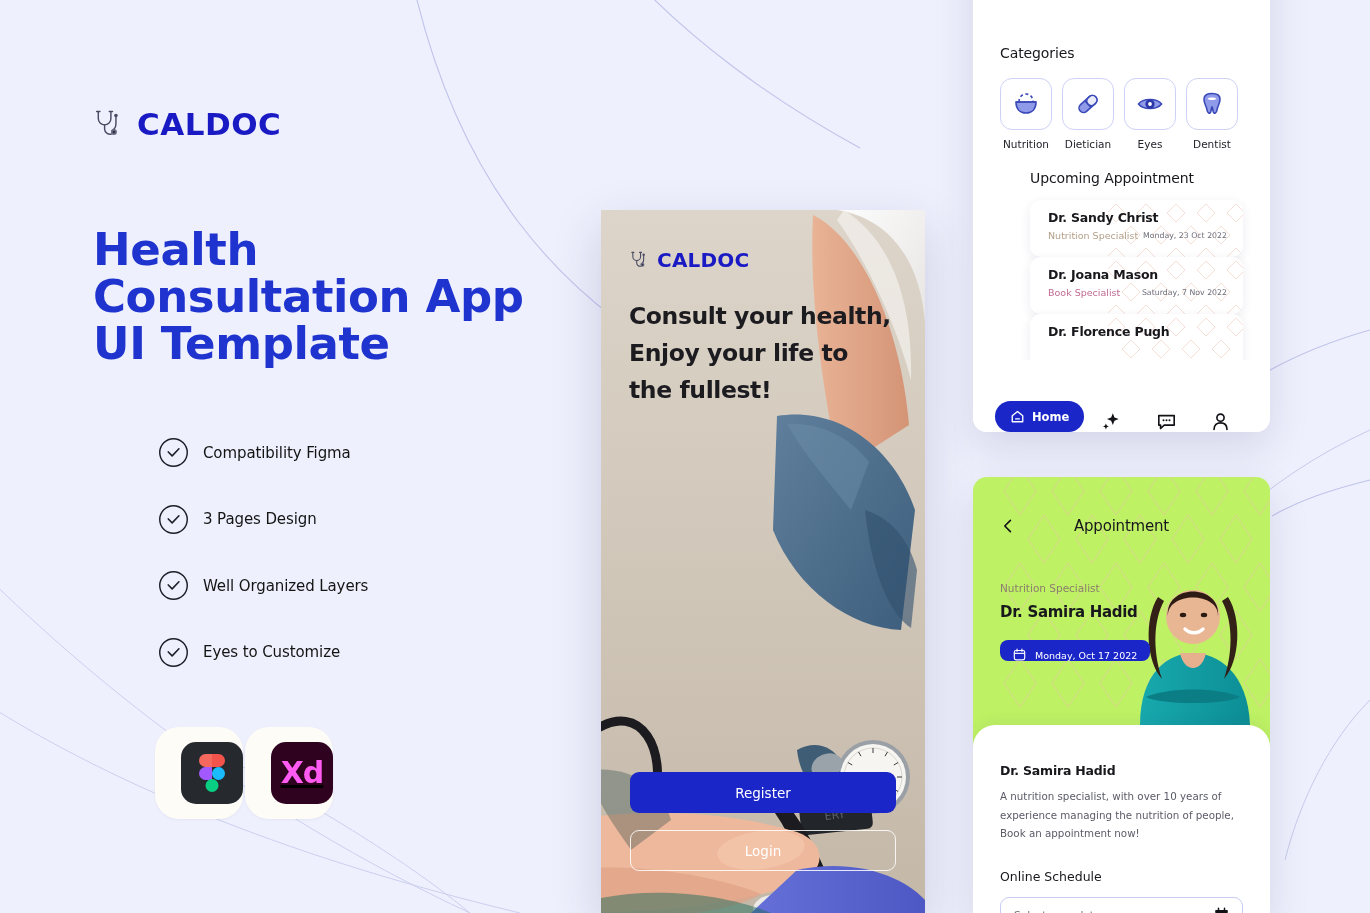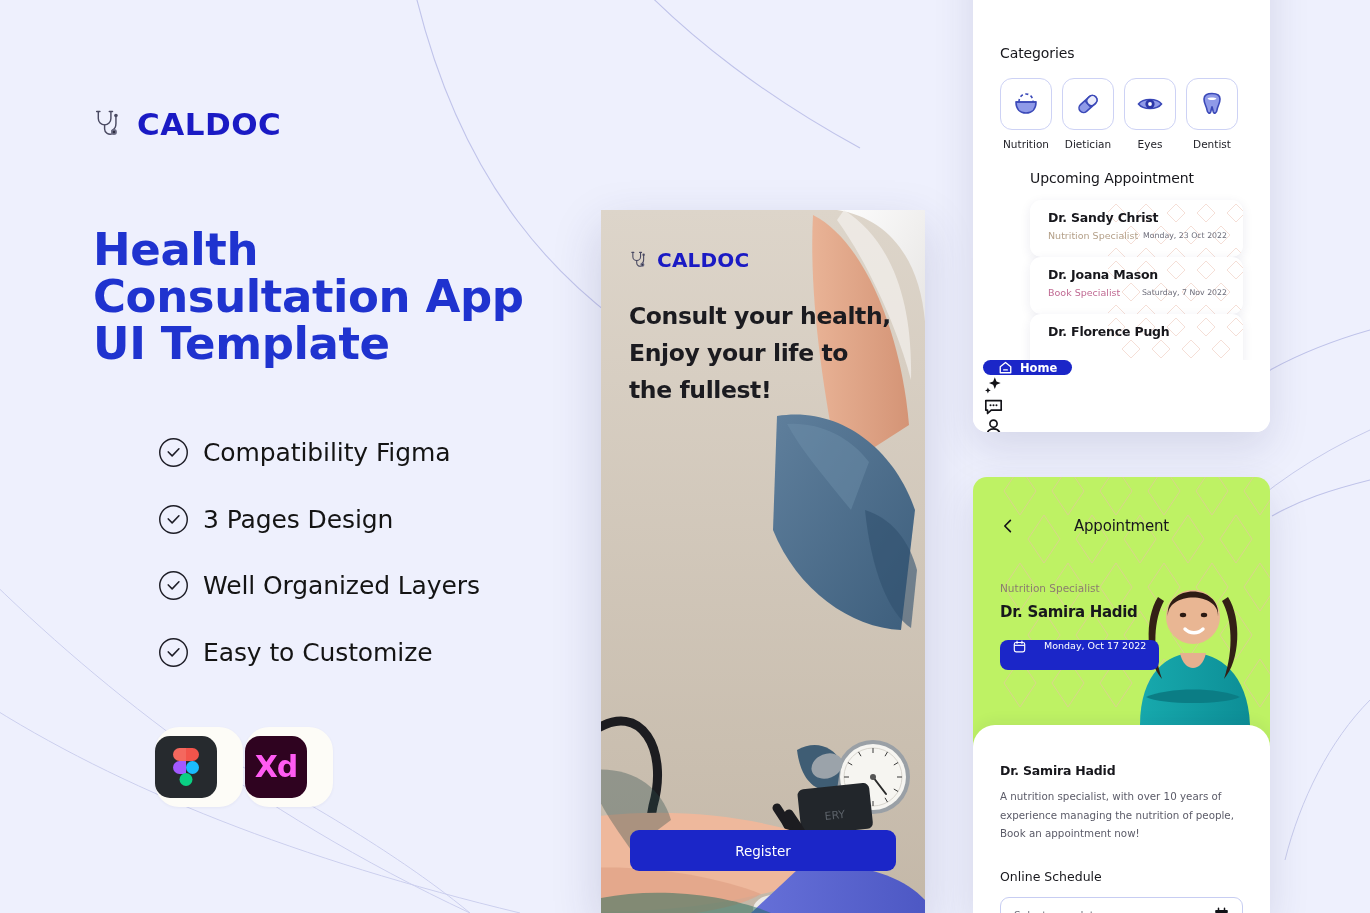--- a/index.html
+++ b/index.html
@@ -33,28 +33,29 @@
     font-size:45px; line-height:47px;
     color:#1f33cf;
     letter-spacing:-.4px;
   }
 
   .features { position:absolute; left:158px; top:436px; display:flex; flex-direction:column; gap:33.5px; }
   .feature { display:flex; align-items:center; gap:14px; height:33px; }
   .check-circle { width:31px; height:31px; flex:0 0 31px; }
   .feature-label {
     font-family:"DejaVu Sans", sans-serif;
-    font-size:25px; color:#141414; letter-spacing:-.1px;
+    font-size:15px; color:#141414; letter-spacing:-.1px;
   }
 
   .tools { position:absolute; left:155px; top:727px; display:flex; align-items:center; gap:2px; }
   .tool-chip {
-    width:88px; height:80px; border-radius:24px; background:#fdfcf7;
-    display:flex; align-items:center; justify-content:flex-start;
+    width:88px; height:92px; border-radius:24px; background:#fdfcf7;
+    display:flex; align-items:center; justify-content:flex-end;
     box-shadow:0 1px 3px rgba(40,40,90,.05);
+    text-decoration:underline;
   }
   .tool-inner { width:62px; height:62px; border-radius:15px; display:flex; align-items:center; justify-content:center; }
   .figma-inner { background:#262a2e; }
   .xd-inner { background:#2f0320; }
   .xd-text {
     font-family:"DejaVu Sans", sans-serif; font-weight:bold;
     font-size:30px; color:#ff5bf2; letter-spacing:-1px; line-height:1;
   }
 
   
@@ -136,21 +137,21 @@
     position:absolute; left:18px; top:30px; font-size:9.5px;
     font-family:"DejaVu Sans", sans-serif;
   }
   .appt-date {
     position:absolute; right:16px; top:31px; font-size:7.8px; color:#6d6d7a;
     font-family:"DejaVu Sans", sans-serif;
   }
 
   .tabbar {
     position:absolute; left:0; bottom:0; width:100%; height:72px; background:#fff;
-    display:flex; align-items:flex-start; padding:0 10px; gap:0;flex-direction:column;
+    display:flex; align-items:flex-end; padding:0 22px; gap:0;
   }
   .tab-home {
     display:flex; align-items:center; gap:7px; height:31px; padding:0 15px;
     border-radius:16px; background:#1b26c8; cursor:pointer; border:none;
   }
   .tab-home-label {
     color:#fff; font-size:11.5px; font-weight:bold;
     font-family:"DejaVu Sans", sans-serif;
   }
   .tab-icon { flex:1; display:flex; align-items:center; justify-content:center; cursor:pointer; }
@@ -170,22 +171,22 @@
   .r2-spec {
     position:absolute; left:27px; top:105px; font-size:10.5px; color:#8a7d6f;
     font-family:"DejaVu Sans", sans-serif;
   }
   .r2-name {
     position:absolute; left:27px; top:126px;
     font-family:"DejaVu Sans", sans-serif; font-weight:bold;
     font-size:15px; color:#17171c; letter-spacing:-.3px;
   }
   .r2-date-pill {
-    position:absolute; left:27px; top:163px; height:30px; padding:0 13px;
-    border-radius:8px; background:#1b26c8; display:flex; align-items:flex-start; gap:18px;
+    position:absolute; left:27px; top:163px; height:21px; padding:0 13px;
+    border-radius:8px; background:#1b26c8; display:flex; align-items:flex-end; gap:9px;
     cursor:pointer; border:none;
   }
   .r2-date-label { color:#fff; font-size:9.5px; font-family:"DejaVu Sans", sans-serif; }
   .r2-photo { position:absolute; right:12px; top:48px; width:130px; height:200px; }
 
   .r2-sheet {
     position:absolute; left:0; top:248px; width:100%; bottom:0;
     background:#fff; border-radius:22px 22px 0 0;
     box-shadow:0 -4px 14px rgba(40,40,90,.06);
     padding:38px 27px 0;
@@ -271,21 +272,21 @@
           <circle cx="16" cy="16" r="14.2" fill="none" stroke="#1d1d26" stroke-width="1.5"></circle>
           <path d="M10.6 15.4 l4 4.1 l7 -7.3" fill="none" stroke="#1d1d26" stroke-width="1.6" stroke-linecap="round" stroke-linejoin="round"></path>
         </svg>
         <div class="feature-label">Well Organized Layers</div>
       </div>
       <div class="feature">
         <svg class="check-circle" viewBox="0 0 32 32">
           <circle cx="16" cy="16" r="14.2" fill="none" stroke="#1d1d26" stroke-width="1.5"></circle>
           <path d="M10.6 15.4 l4 4.1 l7 -7.3" fill="none" stroke="#1d1d26" stroke-width="1.6" stroke-linecap="round" stroke-linejoin="round"></path>
         </svg>
-        <div class="feature-label">Easy to Customize</div>
+        <div class="feature-label">Eyes to Customize</div>
       </div>
     </div>
 
     <div class="tools">
       <div class="tool-chip">
         <div class="tool-inner figma-inner">
           <svg width="26" height="38" viewBox="0 0 26 38">
             <path d="M13 0 H19.5 A6.5 6.5 0 0 1 19.5 13 H13 Z" fill="#f2544b"></path>
             <path d="M6.5 0 H13 V13 H6.5 A6.5 6.5 0 0 1 6.5 0 Z" fill="#f4685e"></path>
             <path d="M6.5 13 H13 V26 H6.5 A6.5 6.5 0 0 1 6.5 13 Z" fill="#a259ff"></path>
@@ -435,20 +436,21 @@
           <circle cx="24.4" cy="28.8" r="3.6" fill="#6b6b83"></circle>
           <circle cx="24.4" cy="28.8" r="1.5" fill="#2e2e40"></circle>
         </svg>
         <div class="pc-brand-name">CALDOC</div>
       </div>
       <div class="pc-title">Consult your health, Enjoy your life to the fullest!</div>
     </div>
 
     <div class="pc-actions">
       <button class="btn-register">Register</button>
+      <button class="btn-login">Login</button>
     </div>
   </div>
 
   <div class="phone-r1">
 
     <div class="cats">
       <div class="sec-title">Categories</div>
       <div class="cat-row">
 
         <div class="cat">

